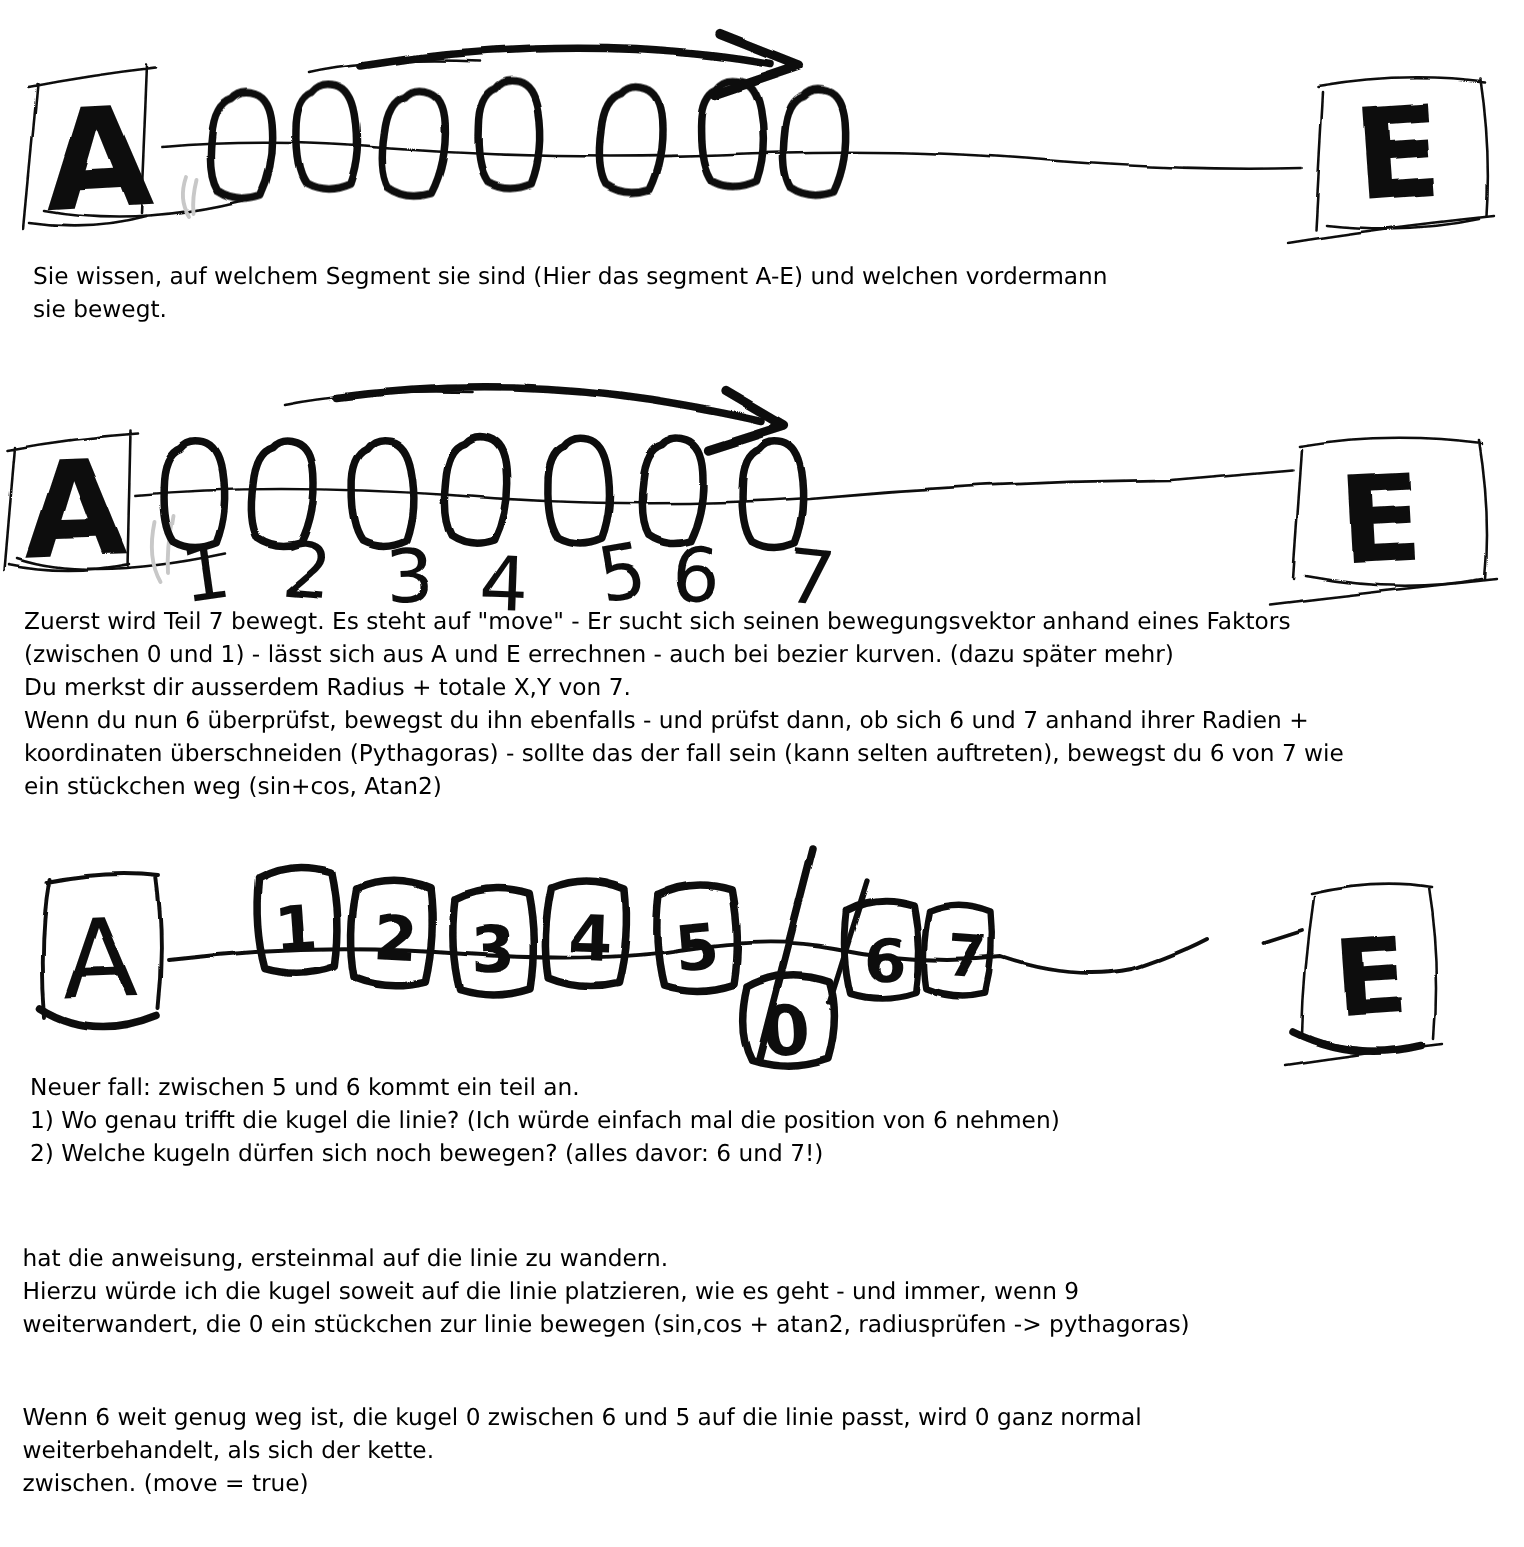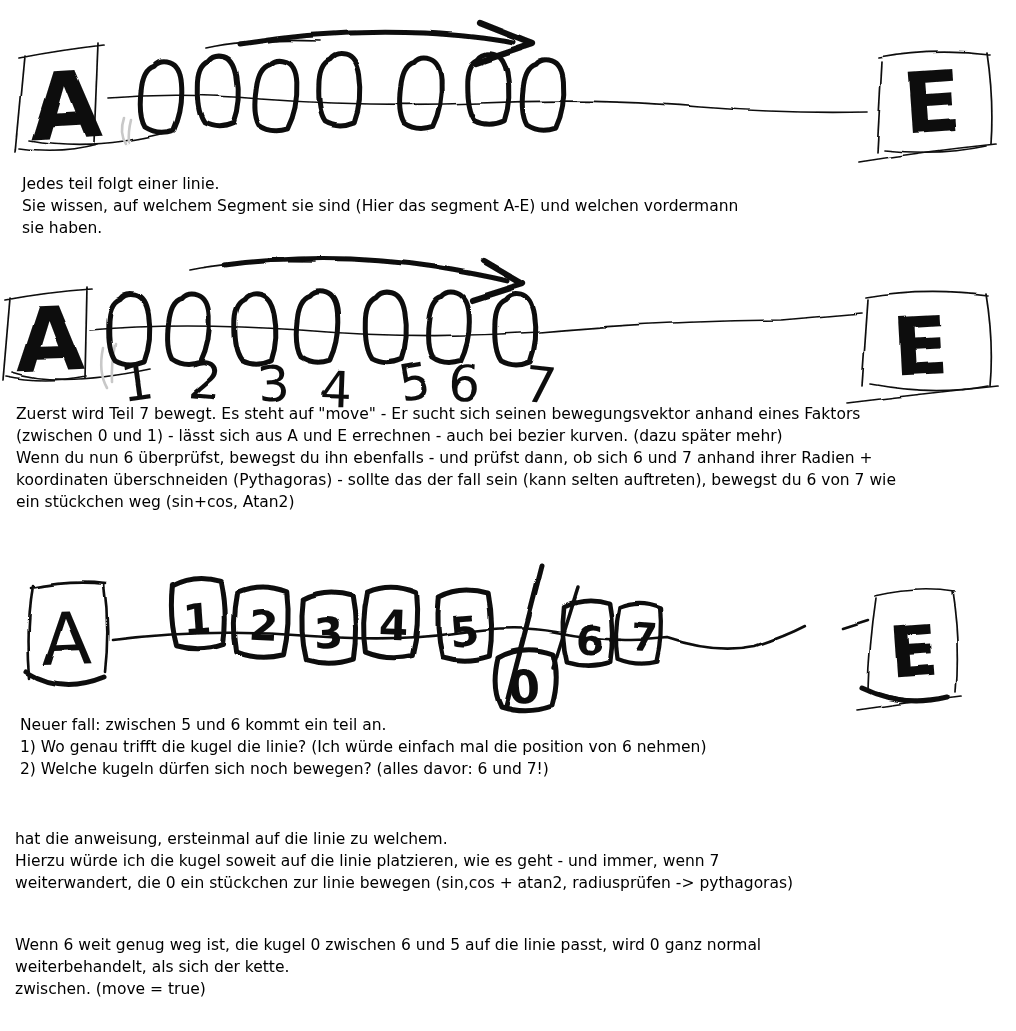--- a/index.html
+++ b/index.html
@@ -54,23 +54,22 @@
       </g>
       <g>
         <path class="thin" d="M882,62 L877,153 M879,58 Q935,48 990,55 M987,53 Q994,100 991,144 M884,150 Q940,156 986,146"></path>
         <path class="thin" d="M858,162 Q920,152 996,144"></path>
         <text x="903" y="131" font-size="84" font-weight="bold" transform="rotate(-4 940 100)">E</text>
       </g>
     </g>
   </svg>
 
   <div class="tb" style="left:22px;top:173px">
-    <div class="tl">Jedes teil folgt einer linie.</div>
     <div class="tl">Sie wissen, auf welchem Segment sie sind (Hier das segment A-E) und welchen vordermann</div>
-    <div class="tl">sie haben.</div>
+    <div class="tl">sie bewegt.</div>
   </div>
 
   <svg class="sk" style="top:248px" width="1016" height="170" viewBox="0 0 1016 170">
     <g filter="url(#roughen)">
       <g>
         <path class="thin" d="M190,22 Q240,12 315,14"></path>
         <path class="thick" d="M225,17 Q330,3 435,19 Q478,26 508,33"></path>
         <path class="xthick" d="M484,13 L523,36 L473,52"></path>
       </g>
       <g>
@@ -102,20 +101,21 @@
         <path class="thin" d="M868,52 L862,138 M866,50 Q925,40 988,48 M986,46 Q994,95 990,138 M870,136 Q935,148 988,138"></path>
         <path class="thin" d="M846,155 Q920,146 998,138"></path>
         <text x="893" y="126" font-size="80" font-weight="bold" transform="rotate(-3 925 95)">E</text>
       </g>
     </g>
   </svg>
 
   <div class="tb" style="left:16px;top:403px">
     <div class="tl">Zuerst wird Teil 7 bewegt. Es steht auf "move" - Er sucht sich seinen bewegungsvektor anhand eines Faktors</div>
     <div class="tl">(zwischen 0 und 1) - lässt sich aus A und E errechnen - auch bei bezier kurven. (dazu später mehr)</div>
+    <div class="tl">Du merkst dir ausserdem Radius + totale X,Y von 7.</div>
     <div class="tl">Wenn du nun 6 überprüfst, bewegst du ihn ebenfalls - und prüfst dann, ob sich 6 und 7 anhand ihrer Radien +</div>
     <div class="tl">koordinaten überschneiden (Pythagoras) - sollte das der fall sein (kann selten auftreten), bewegst du 6 von 7 wie</div>
     <div class="tl">ein stückchen weg (sin+cos, Atan2)</div>
   </div>
 
   <svg class="sk" style="top:556px" width="1016" height="170" viewBox="0 0 1016 170">
     <g filter="url(#roughen)">
       <g>
         <path class="med" d="M30,122 Q26,70 33,30 M31,32 Q72,24 106,28 M104,28 Q110,72 105,116"></path>
         <path class="thick" d="M27,116 Q62,138 104,121"></path>
@@ -158,22 +158,22 @@
     </g>
   </svg>
 
   <div class="tb" style="left:20px;top:714px">
     <div class="tl">Neuer fall: zwischen 5 und 6 kommt ein teil an.</div>
     <div class="tl">1) Wo genau trifft die kugel die linie? (Ich würde einfach mal die position von 6 nehmen)</div>
     <div class="tl">2) Welche kugeln dürfen sich noch bewegen? (alles davor: 6 und 7!)</div>
   </div>
 
   <div class="tb" style="left:15px;top:828px">
-    <div class="tl">hat die anweisung, ersteinmal auf die linie zu welchem.</div>
-    <div class="tl">Hierzu würde ich die kugel soweit auf die linie platzieren, wie es geht - und immer, wenn 7</div>
+    <div class="tl">hat die anweisung, ersteinmal auf die linie zu wandern.</div>
+    <div class="tl">Hierzu würde ich die kugel soweit auf die linie platzieren, wie es geht - und immer, wenn 9</div>
     <div class="tl">weiterwandert, die 0 ein stückchen zur linie bewegen (sin,cos + atan2, radiusprüfen -&gt; pythagoras)</div>
   </div>
 
   <div class="tb" style="left:15px;top:934px">
     <div class="tl">Wenn 6 weit genug weg ist, die kugel 0 zwischen 6 und 5 auf die linie passt, wird 0 ganz normal</div>
     <div class="tl">weiterbehandelt, als sich der kette.</div>
     <div class="tl">zwischen. (move = true)</div>
   </div>
 
 </div>

